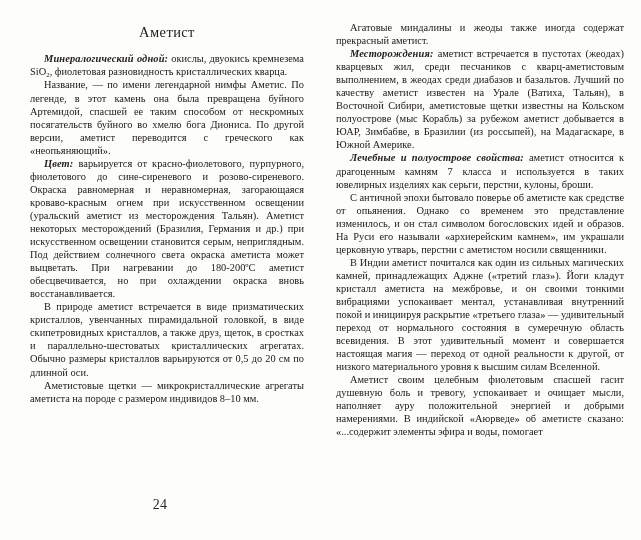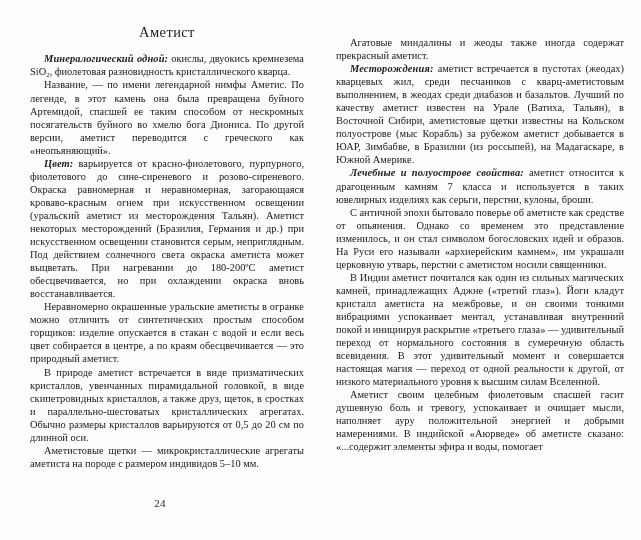--- a/index.html
+++ b/index.html
@@ -44,21 +44,21 @@
     position: absolute;
     left: 0;
     right: 0;
     box-sizing: border-box;
   }
   .page-left .page-body {
     top: 24px;
     padding: 0 16px 0 30px;
   }
   .page-right .page-body {
-    top: 36px;
+    top: 21px;
     padding: 0 17px 0 16px;
     font-family: Liberation Serif, serif;
   }
 
   .chapter-title {
     text-align: center;
     font-size: 14.5px;
     font-weight: normal;
     letter-spacing: 0.4px;
     margin: 0 0 11px 0;
@@ -88,48 +88,47 @@
     font-size: 7px;
     line-height: 0;
     vertical-align: -0.28em;
   }
 
   .folio {
     position: absolute;
     left: 0;
     right: 0;
     text-align: center;
-    font-size: 11px;
+    font-size: 14px;
     color: #2b2826;
     letter-spacing: 0.3px;
   }
   .page-left .folio { top: 497px; }
   .page-right .folio { top: 497px; }
 </style>
 </head>
 <body>
 
 <div id="book-spread">
 
   <div class="page page-left">
     <div class="page-body">
 
       <h1 class="chapter-title">Аметист</h1>
 
-      <p class="para"><span class="lead">Минералогический  одной:</span><span> окислы, двуокись кремнезема SiO</span><sub>2</sub><span>, фиолетовая разновидность кристаллического кварца.</span></p>
+      <p class="para"><span class="lead">Минералогический  одной:</span><span> окислы, двуокись кремнезема SiO</span><sub>2</sub><span>, фиолетовая разновидность кристаллических кварца.</span></p>
 
       <p class="para"><span>Название, — по имени легендарной нимфы Аметис. По легенде, в этот камень она была превращена буйного Артемидой, спасшей ее таким способом от нескромных посягательств буйного во хмелю бога Диониса. По другой версии, аметист переводится с греческого как «неопьяняющий».</span></p>
 
       <p class="para"><span class="lead">Цвет:</span><span> варьируется от красно-фиолетового, пурпурного, фиолетового до сине-сиреневого и розово-сиреневого. Окраска равномерная и неравномерная, загорающаяся кроваво-красным огнем при искусственном освещении (уральский аметист из месторождения Тальян). Аметист некоторых месторождений (Бразилия, Германия и др.) при искусственном освещении становится серым, неприглядным. Под действием солнечного света окраска аметиста может выцветать. При нагревании до 180-200ºС аметист обесцвечивается, но при охлаждении окраска вновь восстанавливается.</span></p>
 
-      <p class="para"><span>Неравномерно окрашенные уральские аметисты в огранке можно отличить от синтетических простым способом горщиков: изделие опускается в стакан с водой и если весь цвет собирается в центре, а по краям обесцвечивается  — это природный аметист.</span></p>
 
       <p class="para"><span>В природе аметист встречается в виде призматических кристаллов, увенчанных пирамидальной головкой, в виде скипетровидных кристаллов, а также друз, щеток, в сростках и параллельно-шестоватых кристаллических агрегатах. Обычно размеры кристаллов варьируются от 0,5  до 20  см по длинной оси.</span></p>
 
-      <p class="para"><span>Аметистовые щетки  — микрокристаллические агрегаты аметиста на породе с размером индивидов 5–10  мм.</span></p>
+      <p class="para"><span>Аметистовые щетки  — микрокристаллические агрегаты аметиста на породе с размером индивидов 8–10  мм.</span></p>
 
     </div>
 
     <div class="folio">24</div>
   </div>
 
   <div class="page page-right">
     <div class="page-body">
 
       <p class="para"><span>Агатовые миндалины и жеоды также иногда содержат прекрасный аметист.</span></p>

